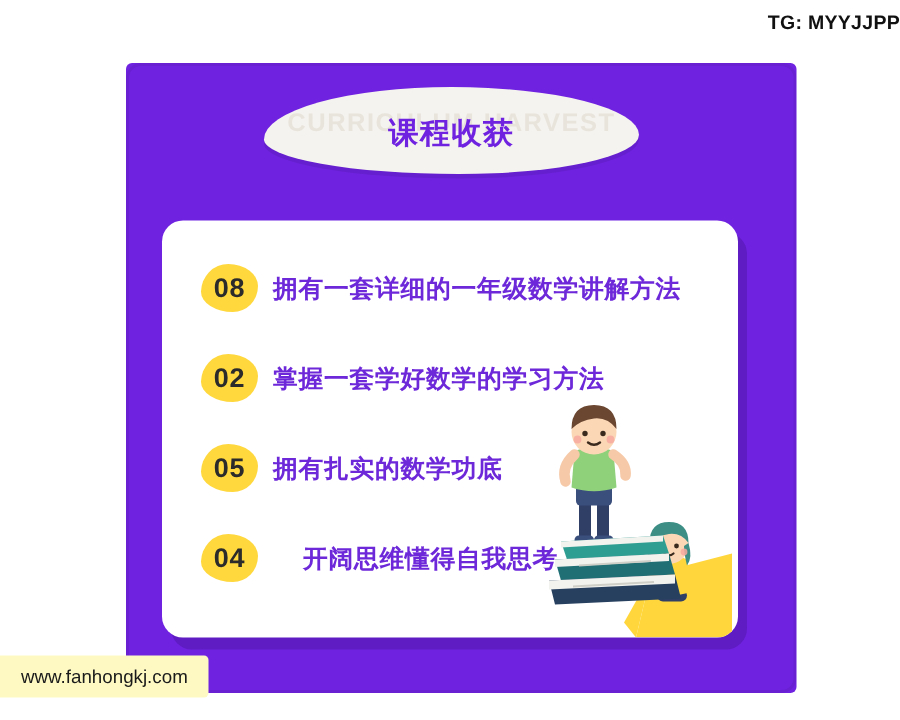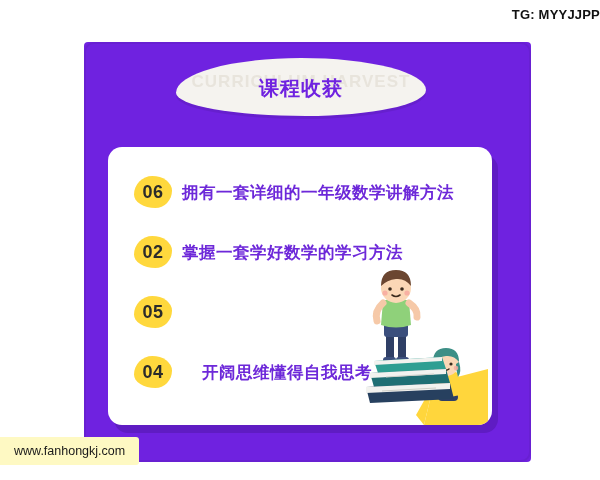--- a/index.html
+++ b/index.html
@@ -183,38 +183,39 @@
     <div id="title-text">课程收获</div>
   </div>
 
   <div id="white-panel">
 
     <div id="items">
 
       <div class="item">
         <div class="num-badge">
           <div class="blob"></div>
-          <div class="txt">06</div>
+          <div class="txt">08</div>
         </div>
         <div class="item-label">拥有一套详细的一年级数学讲解方法</div>
       </div>
 
       <div class="item">
         <div class="num-badge">
           <div class="blob"></div>
           <div class="txt">02</div>
         </div>
         <div class="item-label">掌握一套学好数学的学习方法</div>
       </div>
 
       <div class="item">
         <div class="num-badge">
           <div class="blob"></div>
           <div class="txt">05</div>
         </div>
+        <div class="item-label">拥有扎实的数学功底</div>
       </div>
 
       <div class="item">
         <div class="num-badge">
           <div class="blob"></div>
           <div class="txt">04</div>
         </div>
         <div class="item-label">开阔思维懂得自我思考</div>
       </div>
 

